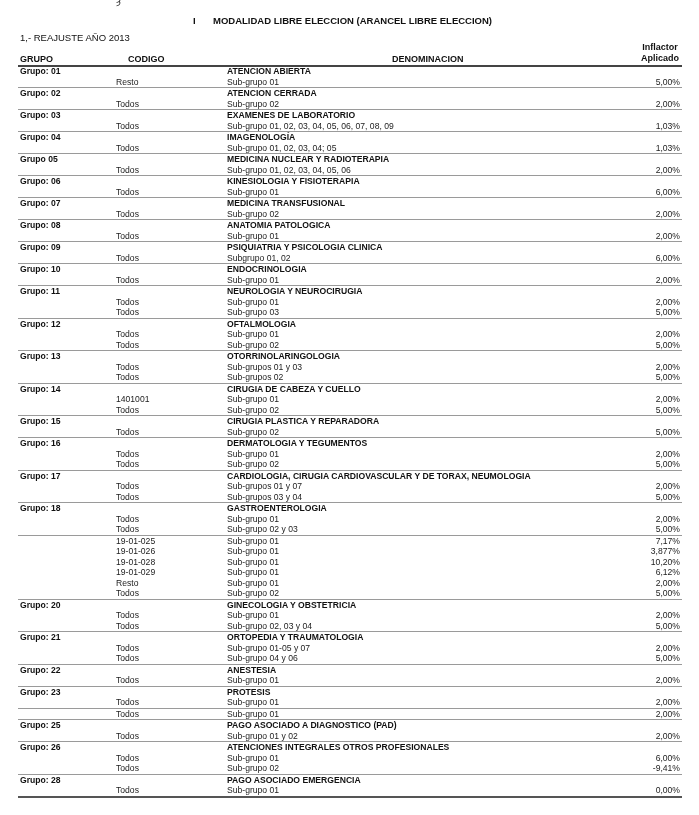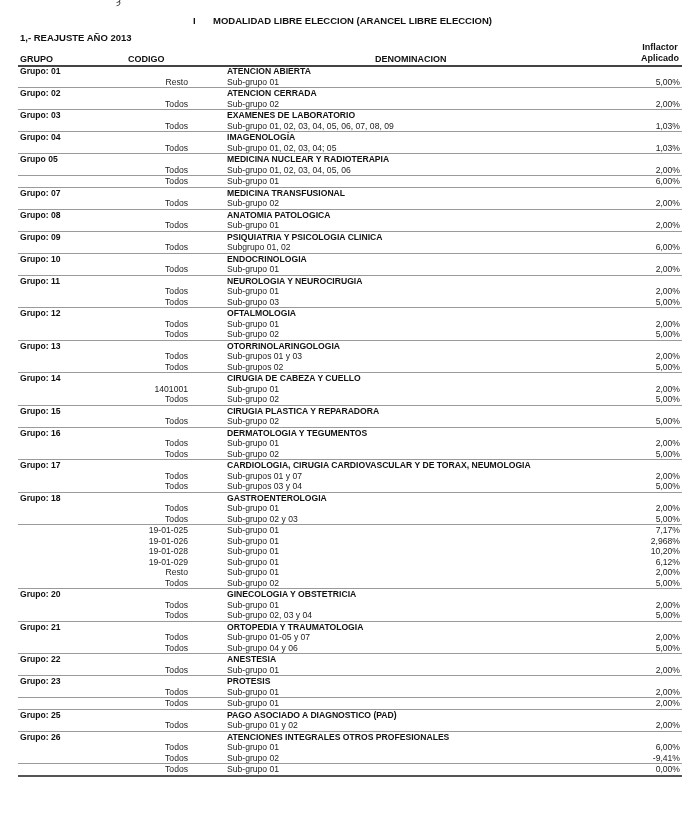--- a/index.html
+++ b/index.html
@@ -2,35 +2,35 @@
 <html><head>
 <meta charset="utf-8">
 <style>
   html, body { margin: 0; padding: 0; background: #ffffff; }
   body { width: 699px; height: 815px; position: relative; overflow: hidden;
          font-family: "Liberation Sans", sans-serif; color: #111; }
   .cutoff { position: absolute; left: 116px; top: -6px; font-size: 11px; color: #333; }
   .title { position: absolute; top: 15px; left: 0; width: 699px; font-size: 9.5px; font-weight: bold; }
   .title .roman { position: absolute; left: 193px; }
   .title .text { position: absolute; left: 213px; }
-  .subtitle { position: absolute; top: 32px; left: 20px; font-size: 9.5px; font-weight: bold; }
+  .subtitle { position: absolute; top: 32px; left: 20px; font-size: 9.5px; font-weight: normal; }
   .hdr { position: absolute; top: 40px; left: 18px; width: 664px; height: 25px;
          font-size: 9px; font-weight: bold; border-bottom: 2.5px solid #444; }
   .hdr span { position: absolute; bottom: 1px; }
   .hdr .h-grupo { left: 2px; }
   .hdr .h-codigo { left: 110px; text-align: right; }
-  .hdr .h-denom { left: 357px; }
+  .hdr .h-denom { left: 374px; }
   .hdr .h-infl { right: 3px; text-align: center; line-height: 11px; }
   .table { position: absolute; top: 66px; left: 18px; width: 664px; }
   .group { border-bottom: 1.5px solid #9a9a9a; }
   .group:last-child { border-bottom: 2px solid #555; }
   .row { position: relative; height: 10.5px; font-size: 8.6px; line-height: 10.5px; }
   .row.g { font-weight: bold; }
   .c-grupo { position: absolute; left: 2px; }
-  .c-codigo { position: absolute; left: 98px; width: 72px; text-align: right; color: #222; }
+  .c-codigo { position: absolute; left: 98px; width: 72px; text-align: left; color: #222; }
   .c-denom { position: absolute; left: 209px; white-space: nowrap; }
   .c-infl { position: absolute; right: 2px; color: #222; text-align: right; }
   .row.s .c-denom { color: #222; }
 </style>
 </head>
 <body>
 
 <div class="cutoff">ȝ</div>
 
 <div class="title">
@@ -100,20 +100,24 @@
         <span class="c-grupo">Grupo 05</span>
         <span class="c-denom">MEDICINA NUCLEAR Y RADIOTERAPIA</span>
       </div>
       <div class="row s">
         <span class="c-codigo">Todos</span>
         <span class="c-denom">Sub-grupo 01, 02, 03, 04, 05, 06</span>
         <span class="c-infl">2,00%</span>
       </div>
     </div>
     <div class="group">
+      <div class="row g">
+        <span class="c-grupo">Grupo: 06</span>
+        <span class="c-denom">KINESIOLOGIA Y FISIOTERAPIA</span>
+      </div>
       <div class="row s">
         <span class="c-codigo">Todos</span>
         <span class="c-denom">Sub-grupo 01</span>
         <span class="c-infl">6,00%</span>
       </div>
     </div>
     <div class="group">
       <div class="row g">
         <span class="c-grupo">Grupo: 07</span>
         <span class="c-denom">MEDICINA TRANSFUSIONAL</span>
@@ -282,21 +286,21 @@
     </div>
     <div class="group">
       <div class="row s">
         <span class="c-codigo">19-01-025</span>
         <span class="c-denom">Sub-grupo 01</span>
         <span class="c-infl">7,17%</span>
       </div>
       <div class="row s">
         <span class="c-codigo">19-01-026</span>
         <span class="c-denom">Sub-grupo 01</span>
-        <span class="c-infl">2,968%</span>
+        <span class="c-infl">3,877%</span>
       </div>
       <div class="row s">
         <span class="c-codigo">19-01-028</span>
         <span class="c-denom">Sub-grupo 01</span>
         <span class="c-infl">10,20%</span>
       </div>
       <div class="row s">
         <span class="c-codigo">19-01-029</span>
         <span class="c-denom">Sub-grupo 01</span>
         <span class="c-infl">6,12%</span>
@@ -394,19 +398,23 @@
         <span class="c-denom">Sub-grupo 01</span>
         <span class="c-infl">6,00%</span>
       </div>
       <div class="row s">
         <span class="c-codigo">Todos</span>
         <span class="c-denom">Sub-grupo  02</span>
         <span class="c-infl">-9,41%</span>
       </div>
     </div>
     <div class="group">
+      <div class="row g">
+        <span class="c-grupo">Grupo: 28</span>
+        <span class="c-denom">PAGO ASOCIADO EMERGENCIA</span>
+      </div>
       <div class="row s">
         <span class="c-codigo">Todos</span>
         <span class="c-denom">Sub-grupo 01</span>
         <span class="c-infl">0,00%</span>
       </div>
     </div>
   </div>
 
 </body></html>

